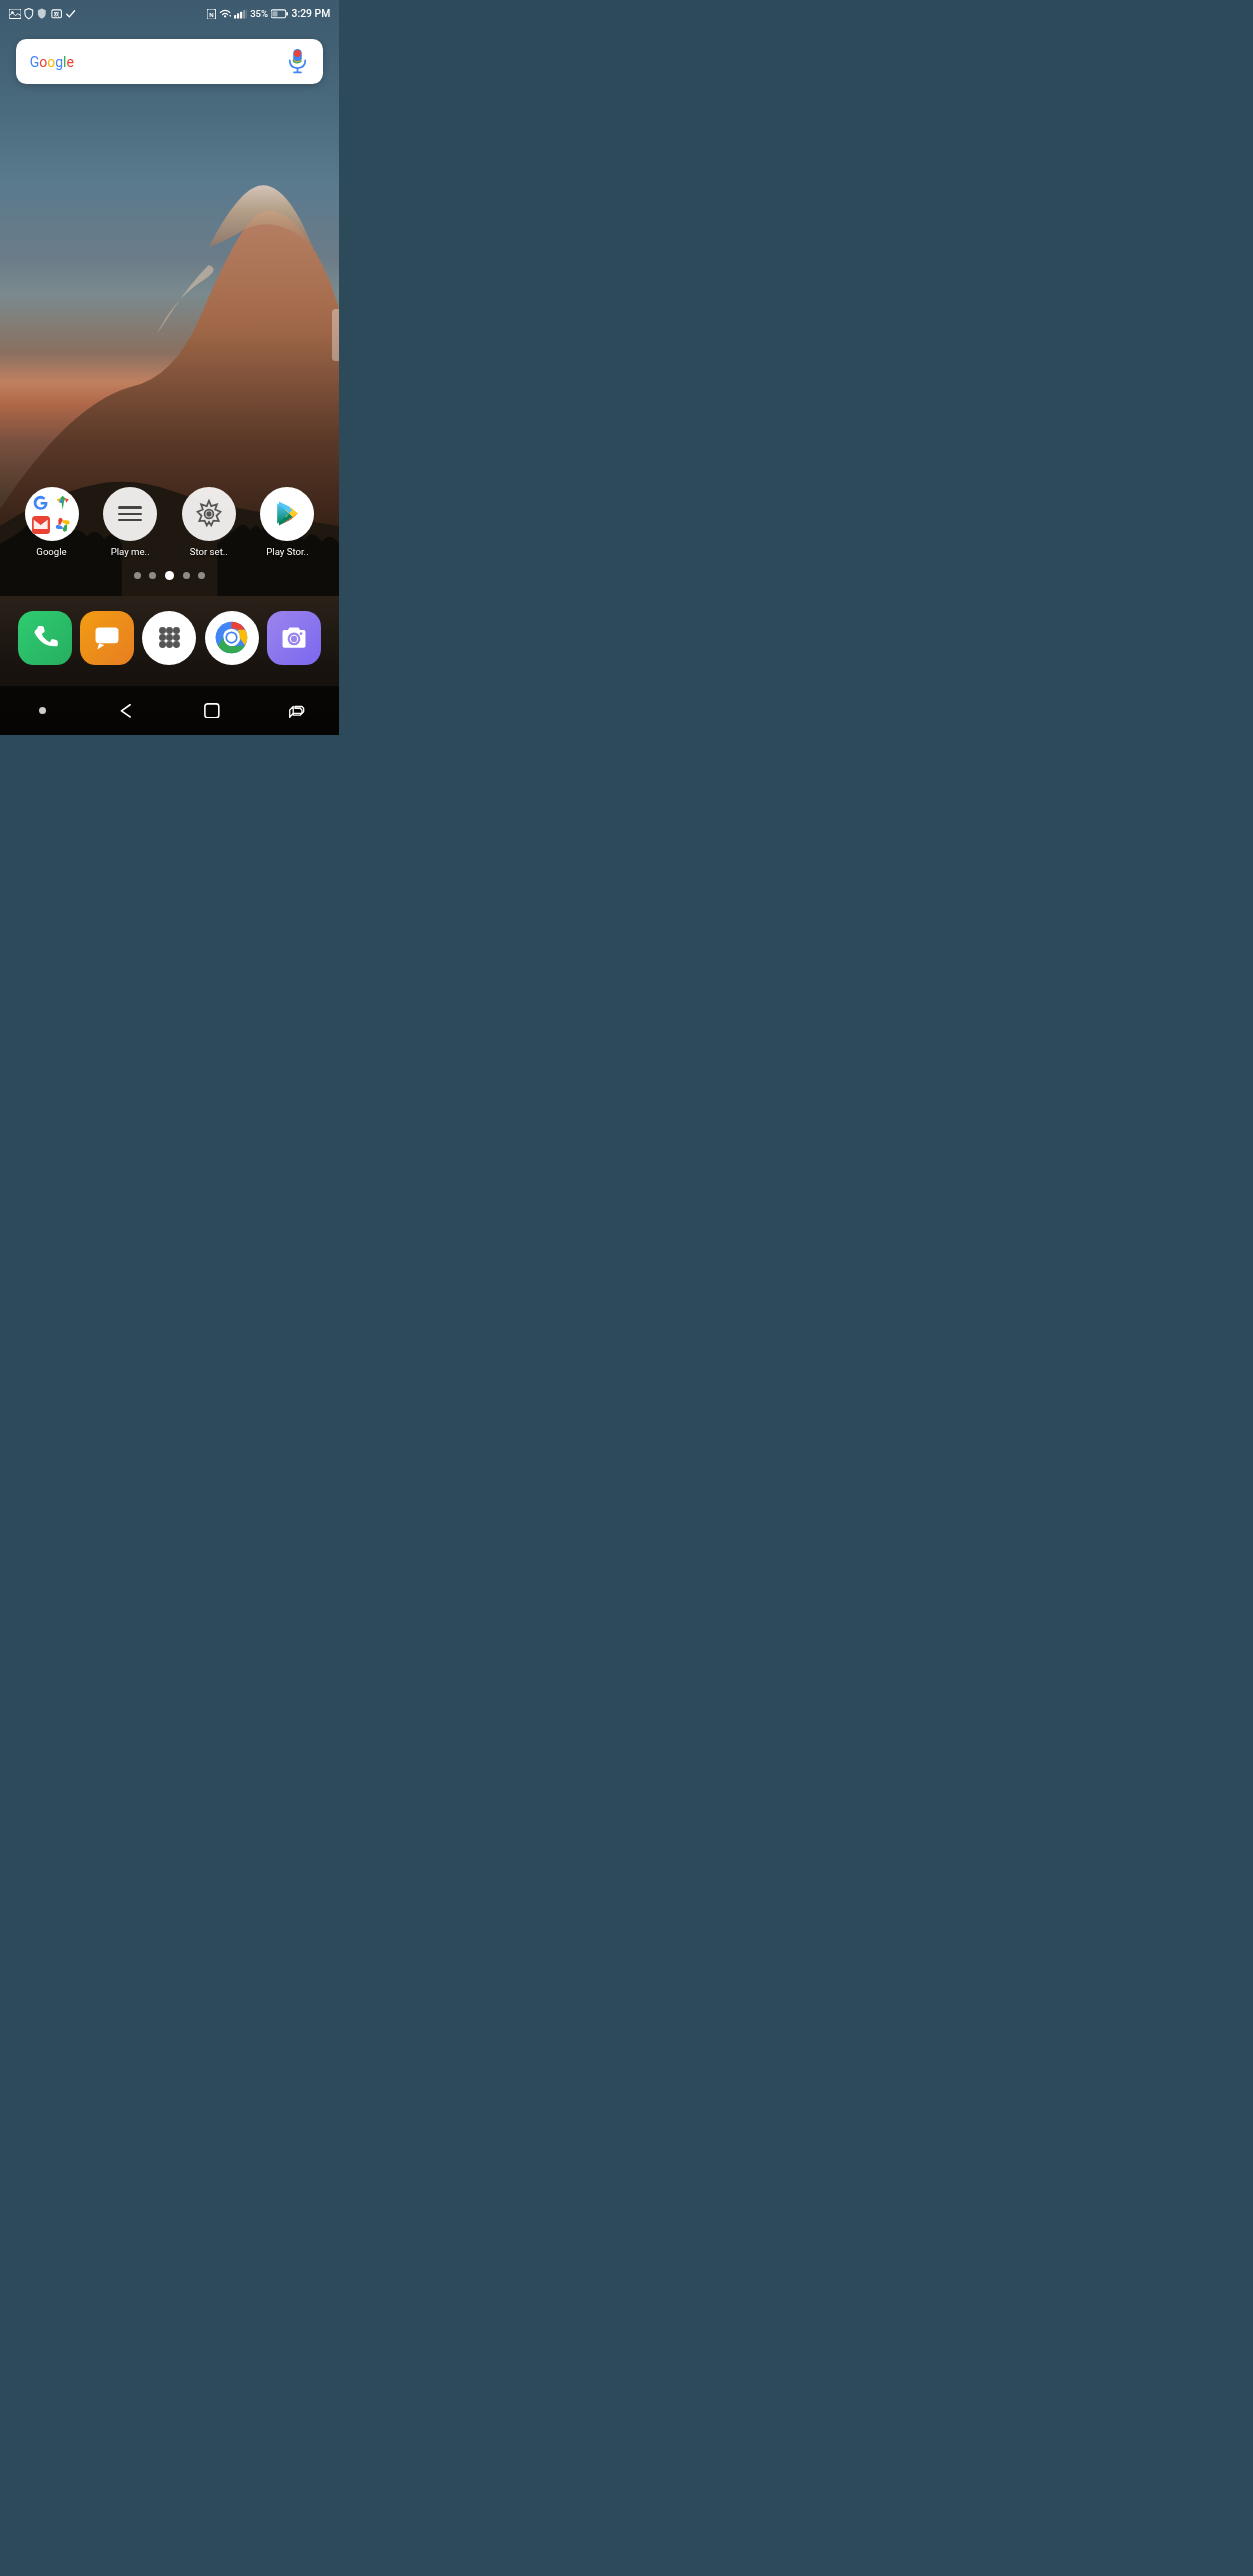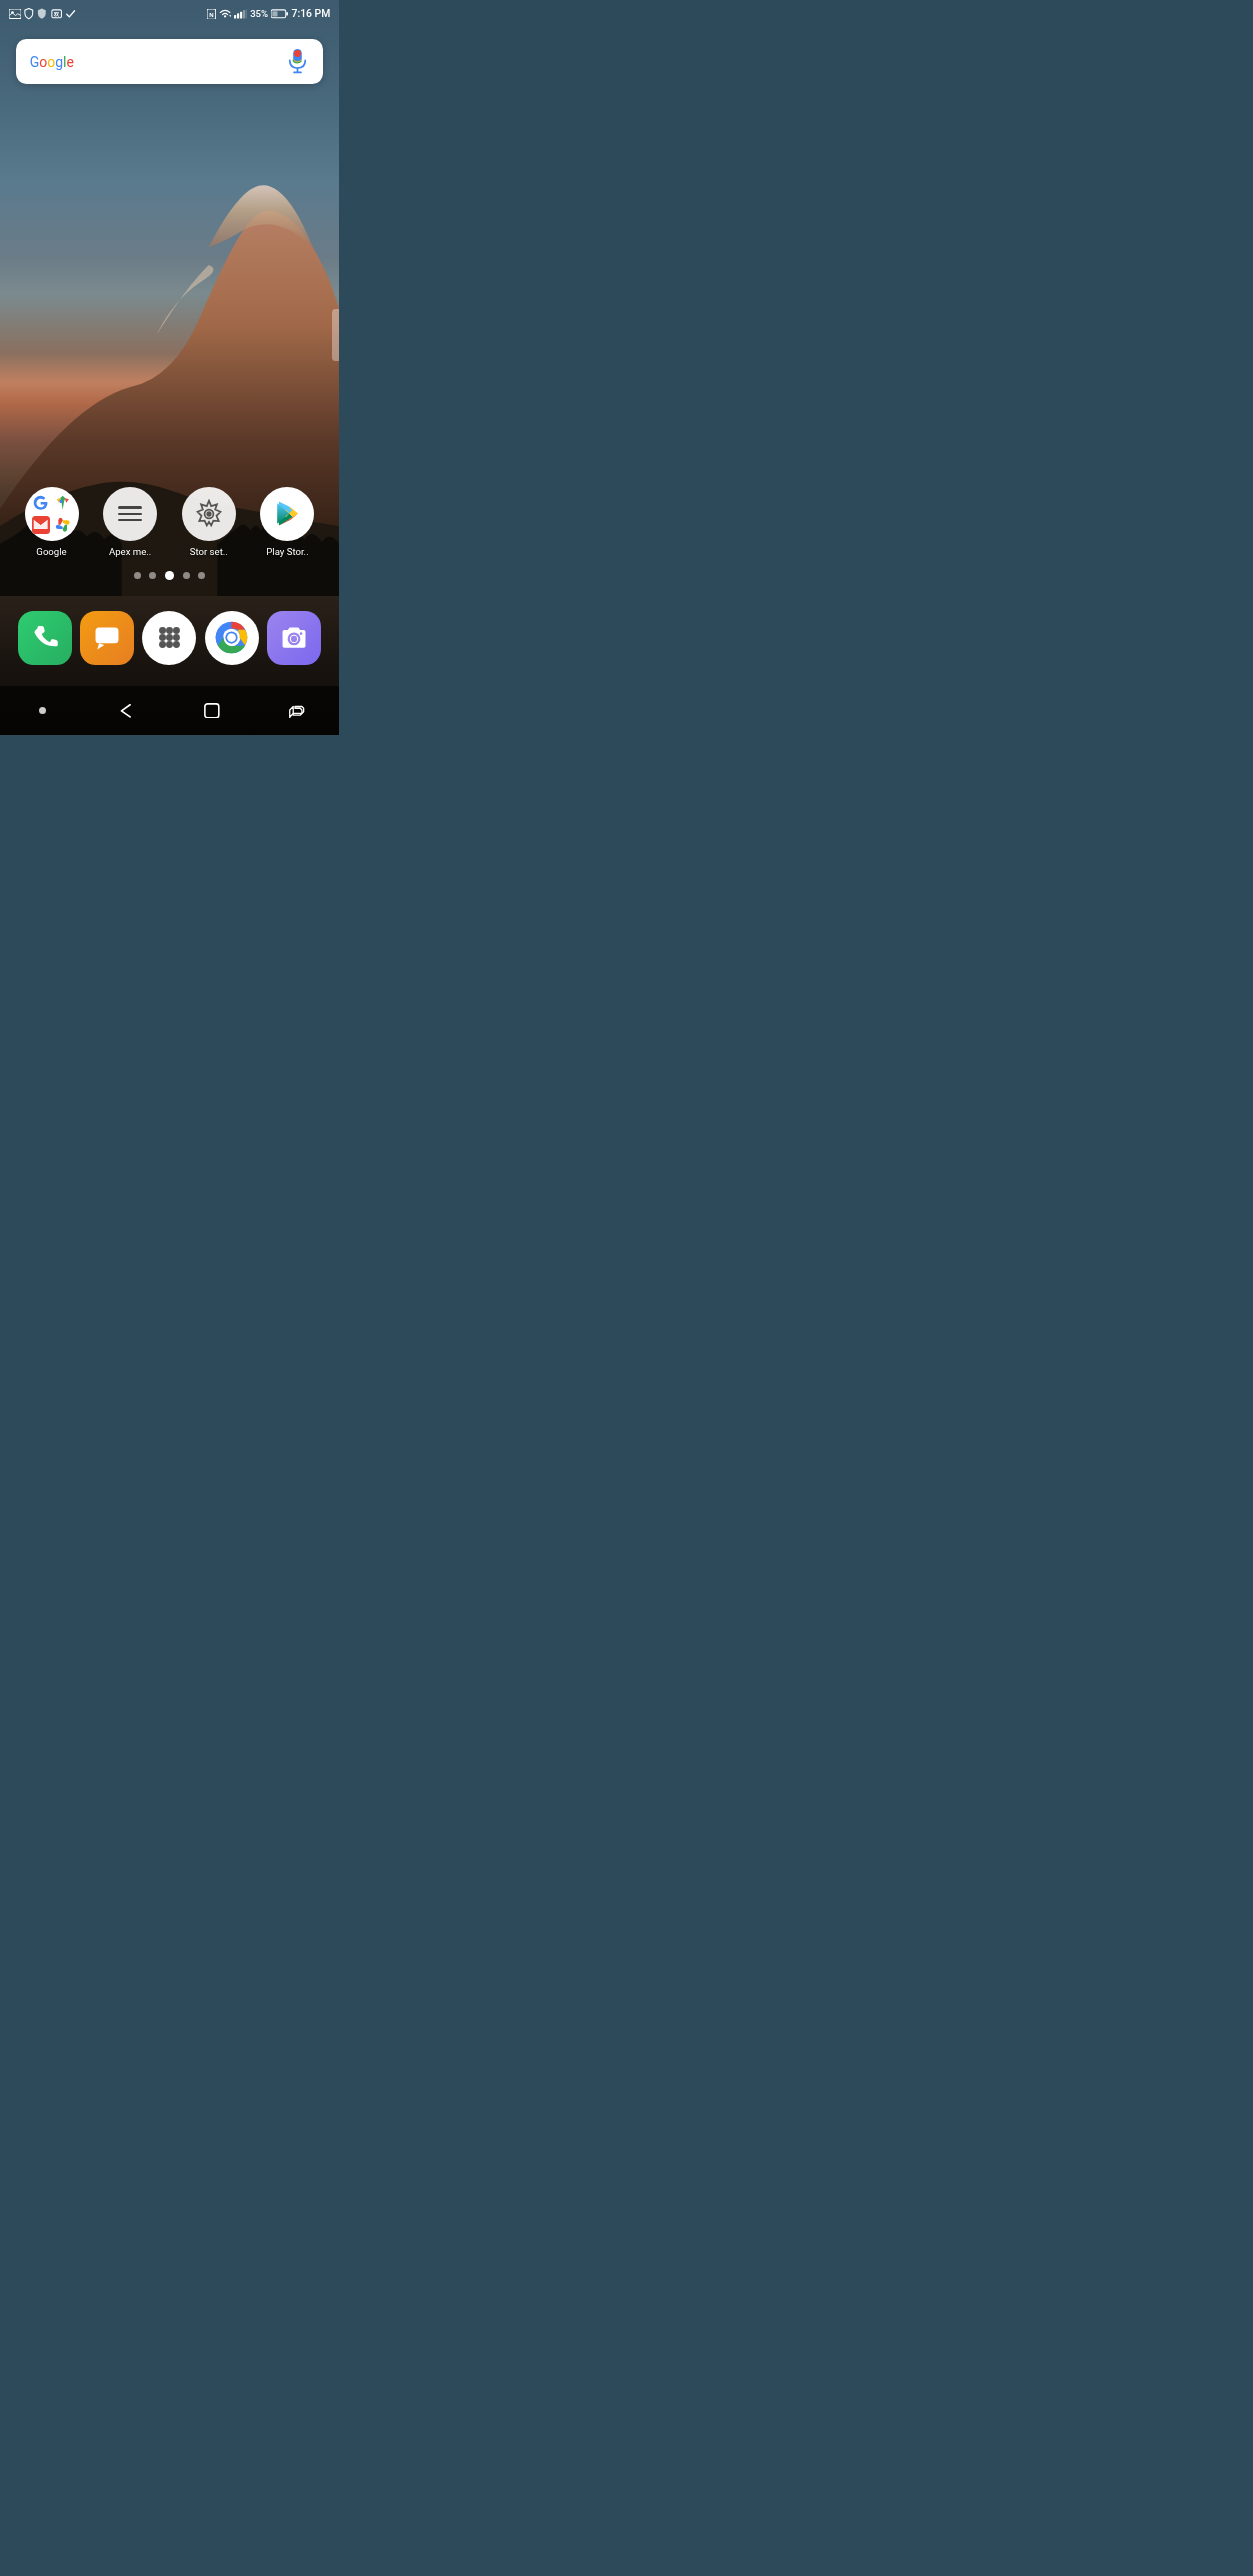--- a/index.html
+++ b/index.html
@@ -395,21 +395,21 @@
       <rect x="14" y="0" width="1" height="11" fill="white" opacity="0.2" rx="0.5"></rect>
     </svg>
 
     <span style="color:white;font-size:9.6px;font-weight:500;">35%</span>
     <svg width="17.4" height="9.6" viewBox="0 0 20 11">
       <rect x="0" y="1" width="17" height="9" rx="2" fill="none" stroke="white" stroke-width="1.2"></rect>
       <rect x="17.5" y="3.5" width="2" height="4" rx="1" fill="white"></rect>
       <rect x="1.5" y="2.5" width="6" height="6" rx="1" fill="white" opacity="0.5"></rect>
     </svg>
 
-    <span style="color:white;font-size:10.4px;font-weight:500;">7:16 PM</span>
+    <span style="color:white;font-size:10.4px;font-weight:500;">3:29 PM</span>
   </div>
 </div>
 
 <div class="search-bar">
   <div>
     <span class="google-g">G</span><span class="google-o1">o</span><span class="google-o2">o</span><span class="google-g2">g</span><span class="google-l">l</span><span class="google-e">e</span>
   </div>
   <div class="mic-icon">
     <svg width="19" height="24.4" viewBox="0 0 22 28" xmlns="http://www.w3.org/2000/svg">
       <rect x="6" y="0" width="10" height="16" rx="5" fill="#4285F4"></rect>
@@ -464,21 +464,21 @@
     </div>
     <span class="app-label">Google</span>
   </div>
 
   <div class="app-item">
     <div class="apex-menu-bg">
       <div class="hamburger-line"></div>
       <div class="hamburger-line"></div>
       <div class="hamburger-line"></div>
     </div>
-    <span class="app-label">Apex me..</span>
+    <span class="app-label">Play me..</span>
   </div>
 
   <div class="app-item">
     <div class="apex-settings-bg">
       <svg width="30" height="30" viewBox="0 0 34 34">
         <path d="M17 2 L19.5 8 L26 6 L24 12 L30 14.5 L25.5 19 L28 25 L22 24.5 L19.5 30 L17 26 L14.5 30 L12 24.5 L6 25 L8.5 19 L4 14.5 L10 12 L8 6 L14.5 8 Z" fill="none" stroke="#555" stroke-width="2"></path>
         <circle cx="17" cy="17" r="5" fill="none" stroke="#555" stroke-width="2"></circle>
         <circle cx="17" cy="17" r="3" fill="#555"></circle>
       </svg>
     </div>

